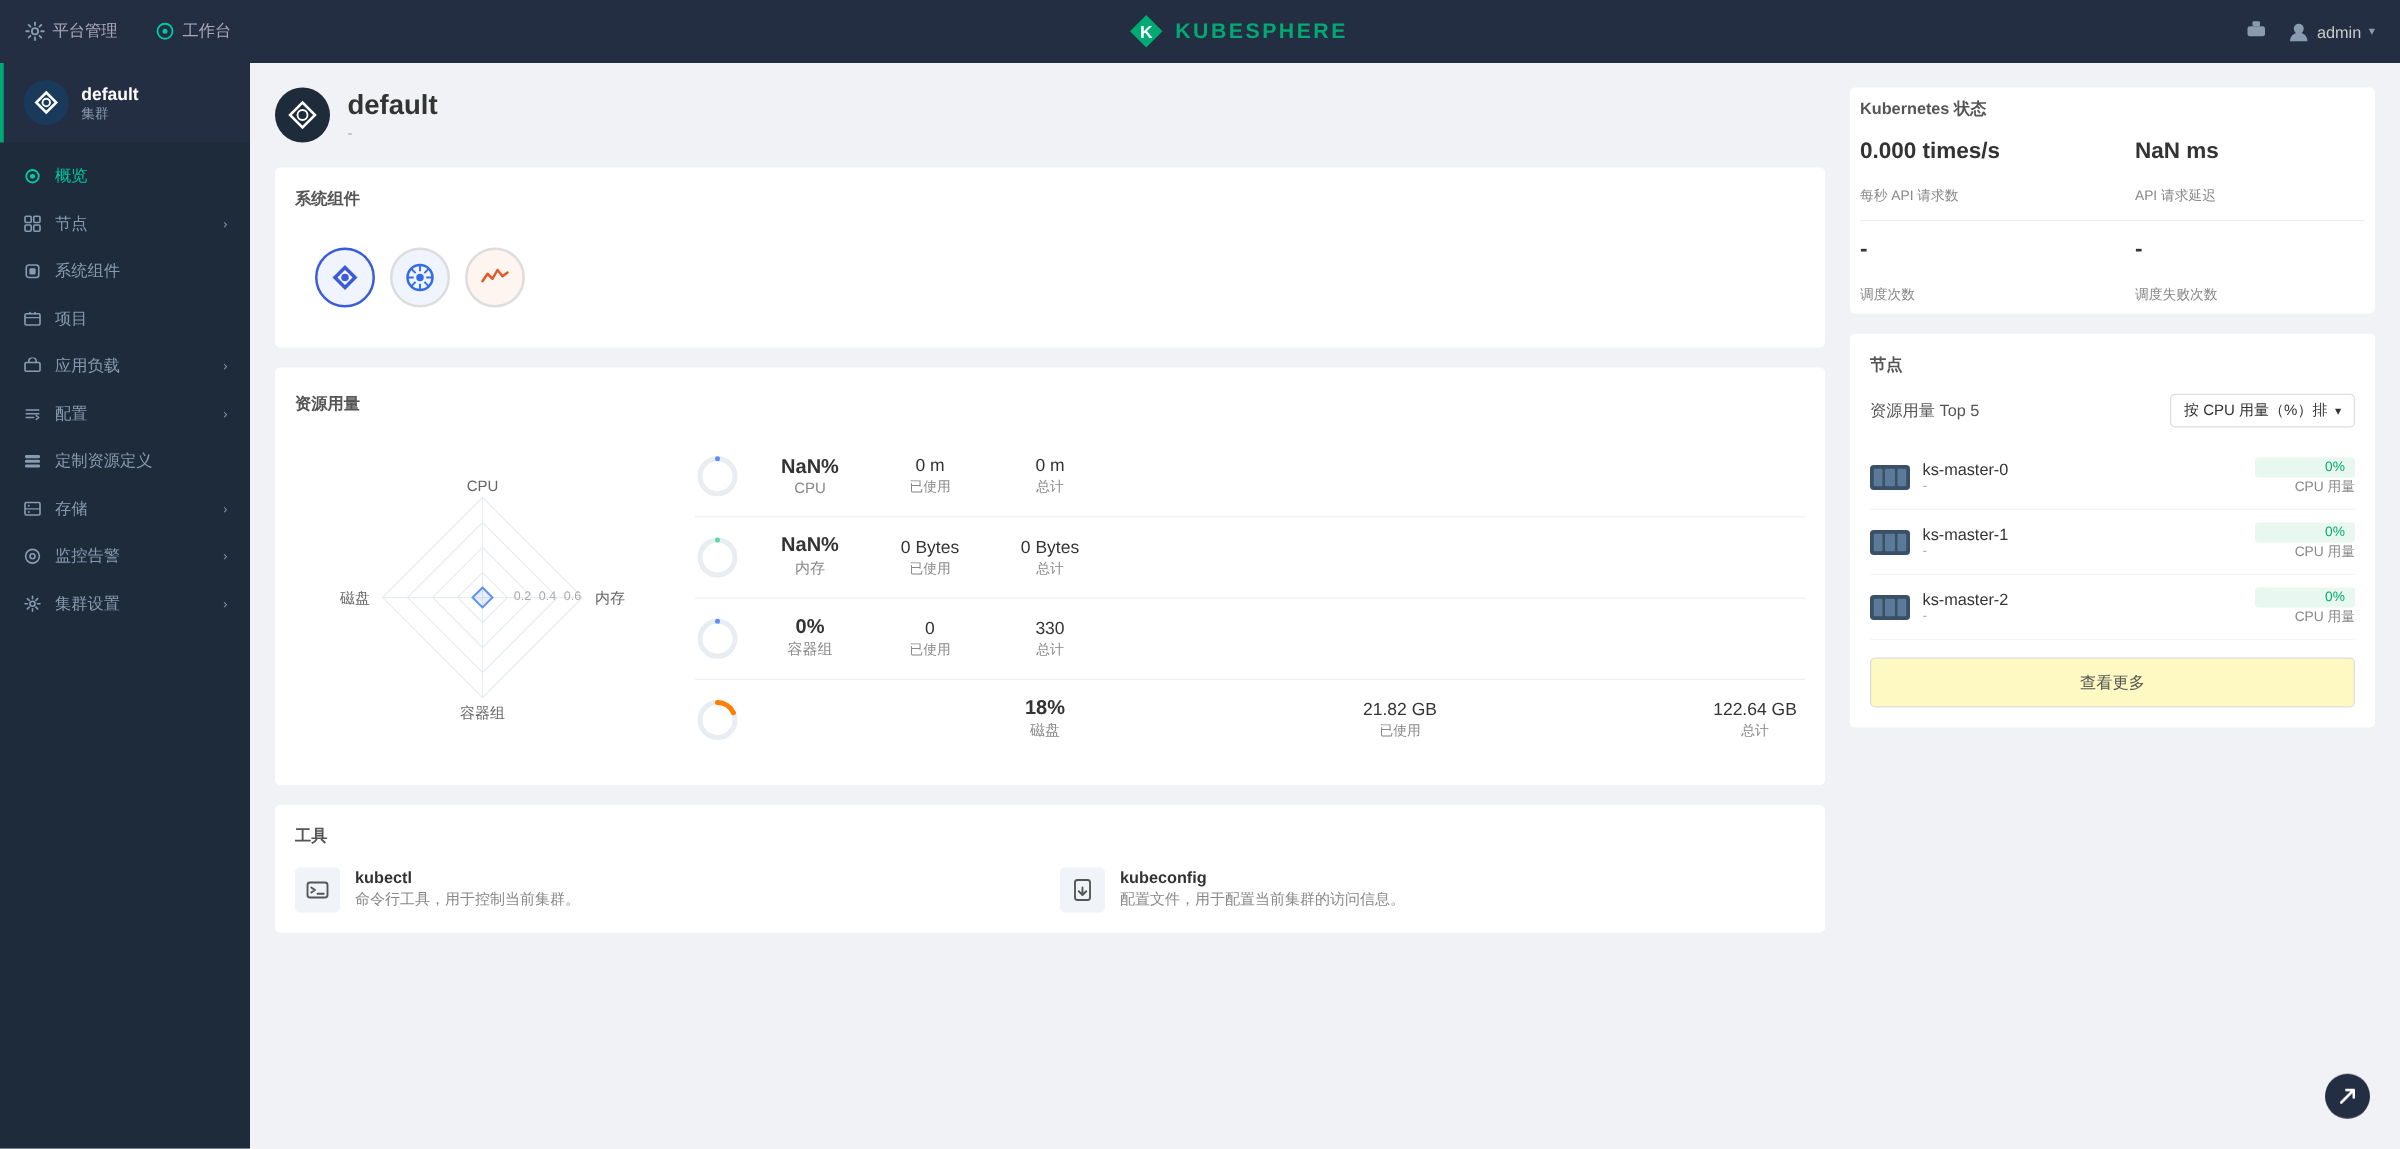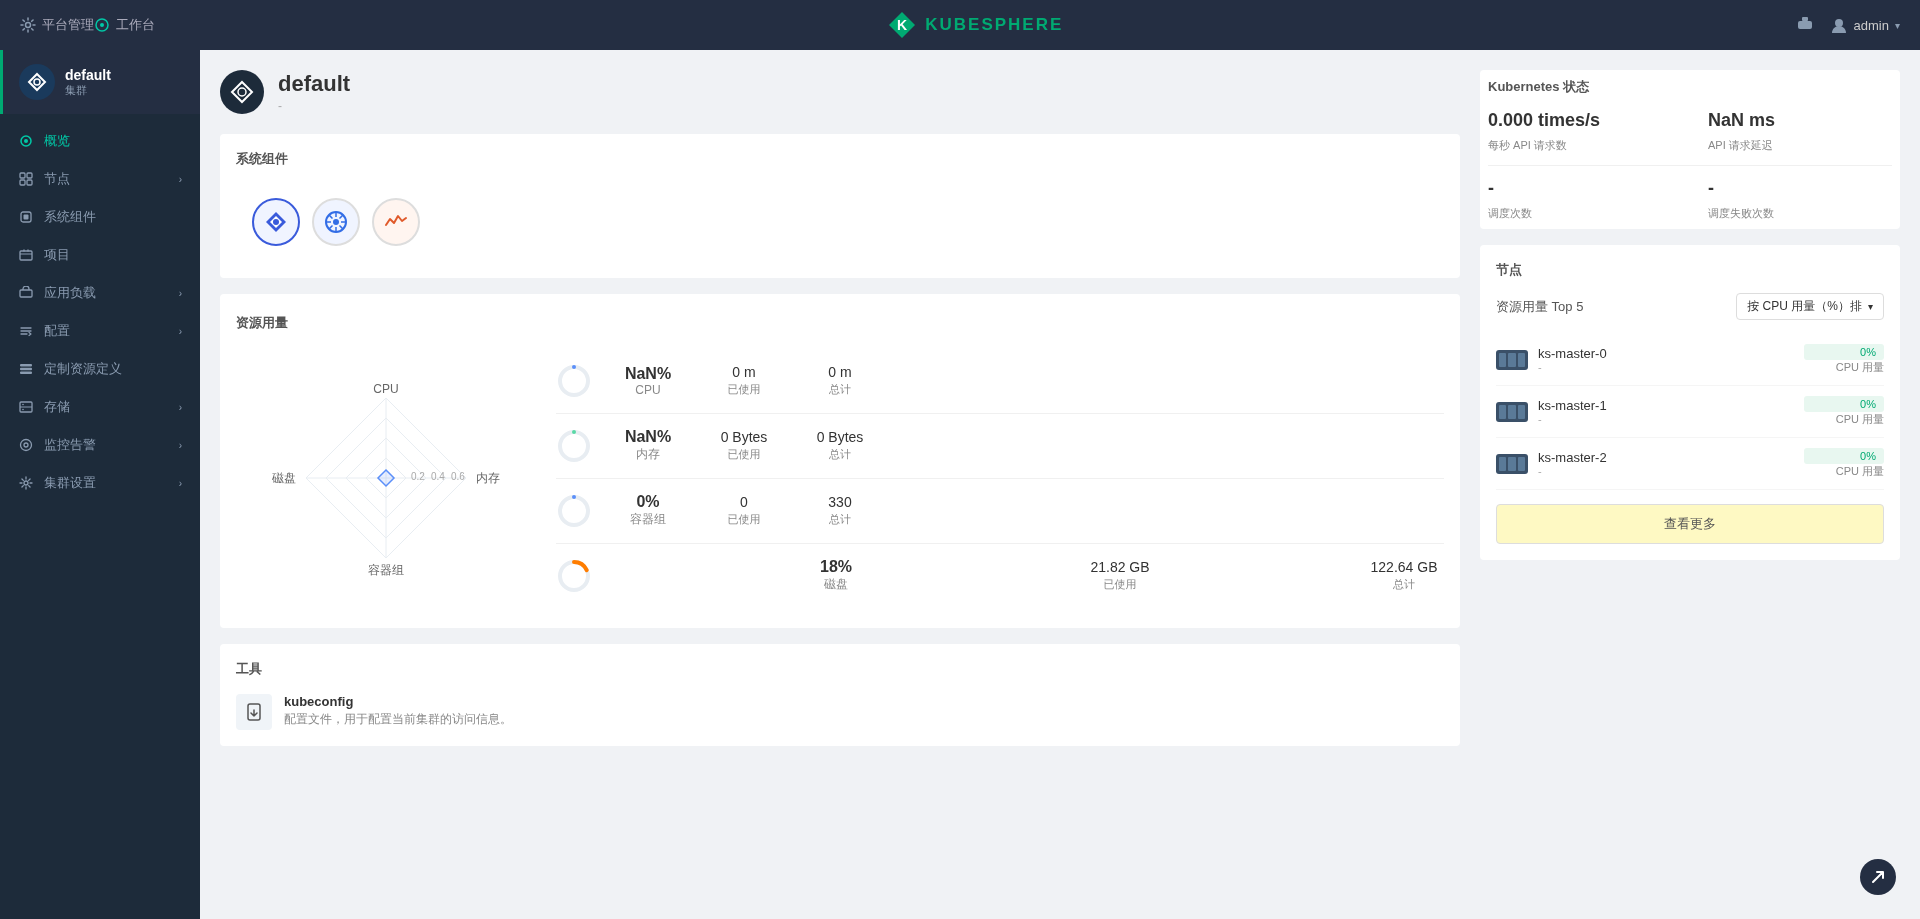--- a/index.html
+++ b/index.html
@@ -10,21 +10,21 @@
       height: 50px;
       background: #242e42;
       display: flex;
       align-items: center;
       padding: 0 20px;
       justify-content: space-between;
       position: fixed;
       top: 0; left: 0; right: 0;
       z-index: 100;
     }
-    .top-nav-left { display: flex; align-items: flex-start; }
+    .top-nav-left { display: flex; align-items: flex-start; gap: 30px; }
     .top-nav-item { display: flex; align-items: center; gap: 6px; color: #aab; font-size: 13px; cursor: pointer; }
     .logo { display: flex; align-items: center; gap: 8px; }
     .top-nav-right { display: flex; align-items: center; gap: 16px; color: #aab; font-size: 13px; cursor: pointer; }
     .admin-btn { display: flex; align-items: center; gap: 6px; }
 
     
     .main-layout { display: flex; margin-top: 50px; height: calc(100vh - 50px); }
 
     
     .sidebar {
@@ -127,21 +127,21 @@
     .tool-item { display: flex; align-items: flex-start; gap: 12px; }
     .tool-icon { width: 36px; height: 36px; background: #f0f4f8; border-radius: 4px; display: flex; align-items: center; justify-content: center; color: #555; font-size: 16px; }
     .tool-name { font-size: 13px; font-weight: 600; color: #333; }
     .tool-desc { font-size: 12px; color: #888; margin-top: 2px; }
 
     
     .k8s-status { background: #fff; border-radius: 4px; padding: 8px; margin-bottom: 16px; }
     .k8s-title { font-size: 13px; color: #555; font-weight: 600; margin-bottom: 14px; }
     .k8s-grid { display: grid; grid-template-columns: 1fr 1fr; gap: 12px 36px; }
     .k8s-metric .k-value { font-size: 18px; font-weight: 600; color: #333; }
-    .k8s-metric .k-label { font-size: 11px; color: #888; margin-top: 7px; }
+    .k8s-metric .k-label { font-size: 11px; color: #888; margin-top: 18px; }
     .divider { border: none; border-top: 1px solid #f0f0f0; margin: 12px 0; }
 
     
     .nodes-section { background: #fff; border-radius: 4px; padding: 16px; }
     .nodes-header { display: flex; align-items: center; justify-content: space-between; margin-bottom: 14px; }
     .nodes-title { font-size: 13px; color: #555; font-weight: 600; }
     .nodes-filter { display: flex; align-items: center; gap: 6px; font-size: 12px; color: #333; border: 1px solid #ddd; border-radius: 4px; padding: 4px 10px; cursor: pointer; background: #fff; }
 
     .node-row {
       display: flex;
@@ -542,20 +542,33 @@
           </div>
         </div>
       </div>
 
       <div class="tools-section">
         <div class="section-title">工具</div>
         <div class="tools-grid">
           <div class="tool-item">
             <div class="tool-icon">
               <svg width="20" height="20" viewBox="0 0 20 20" fill="none">
+                <rect x="2" y="4" width="16" height="12" rx="2" stroke="#555" stroke-width="1.5"></rect>
+                <path d="M5 8l3 2-3 2" stroke="#555" stroke-width="1.5" stroke-linecap="round" stroke-linejoin="round"></path>
+                <path d="M10 13h5" stroke="#555" stroke-width="1.5" stroke-linecap="round"></path>
+              </svg>
+            </div>
+            <div>
+              <div class="tool-name">kubectl</div>
+              <div class="tool-desc">命令行工具，用于控制当前集群。</div>
+            </div>
+          </div>
+          <div class="tool-item">
+            <div class="tool-icon">
+              <svg width="20" height="20" viewBox="0 0 20 20" fill="none">
                 <rect x="4" y="2" width="12" height="16" rx="2" stroke="#555" stroke-width="1.5"></rect>
                 <path d="M10 8v6M7 11l3 3 3-3" stroke="#555" stroke-width="1.5" stroke-linecap="round" stroke-linejoin="round"></path>
               </svg>
             </div>
             <div>
               <div class="tool-name">kubeconfig</div>
               <div class="tool-desc">配置文件，用于配置当前集群的访问信息。</div>
             </div>
           </div>
         </div>

